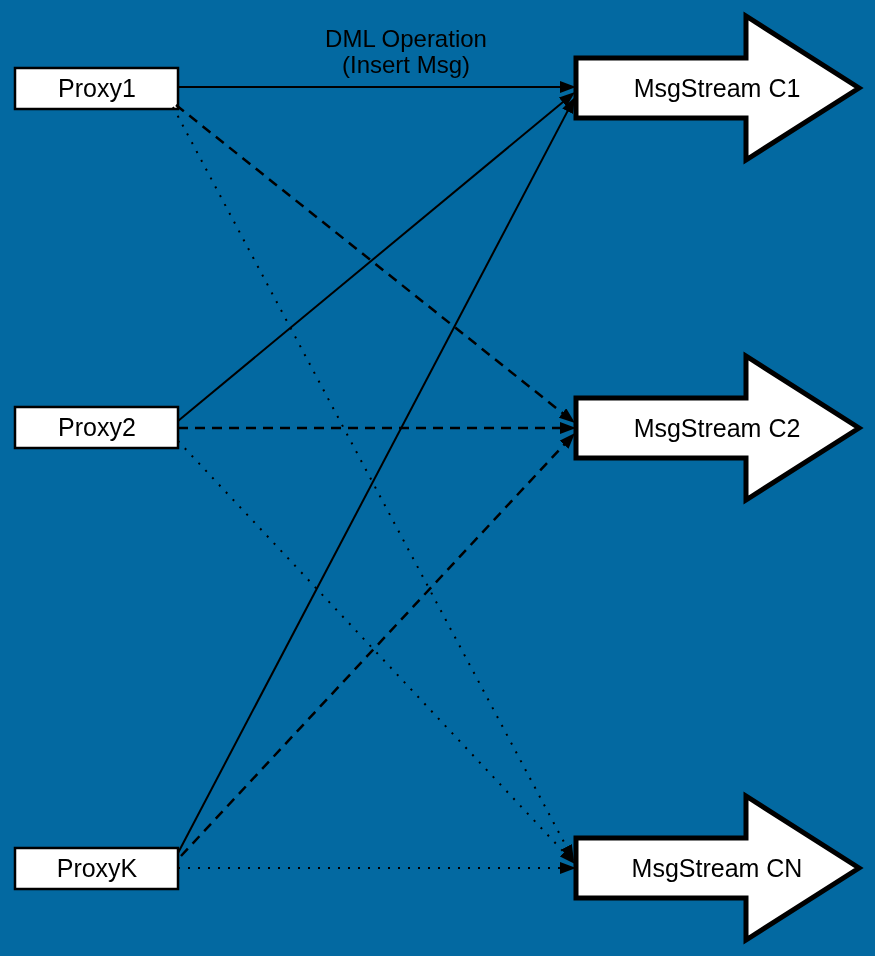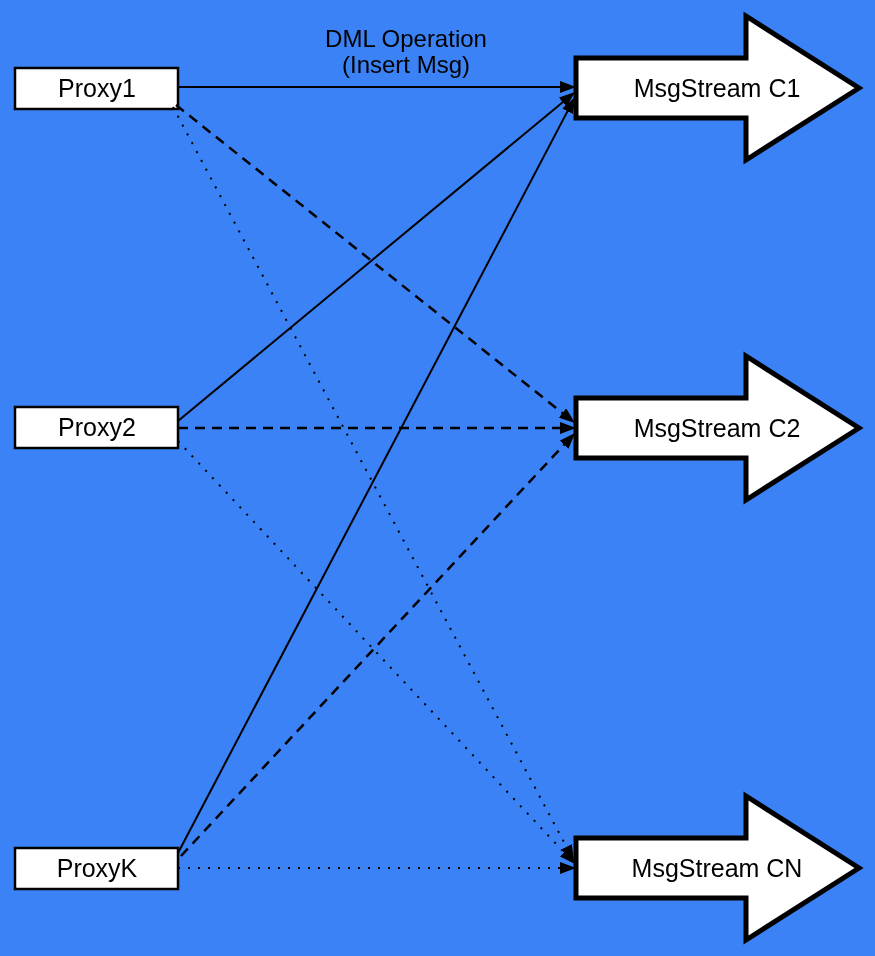--- a/index.html
+++ b/index.html
@@ -3,21 +3,21 @@
 <meta charset="utf-8">
 <style>
   html, body {
     margin: 0;
     padding: 0;
     background: #ffffff;
   }
   .canvas-wrap {
     width: 875px;
     height: 956px;
-    background: #3b82f6;
+    background: #0369a1;
     overflow: hidden;
   }
   svg {
     display: block;
     font-family: "Liberation Sans", sans-serif;
   }
   .node-box {
     fill: #ffffff;
     stroke: #000000;
     stroke-width: 2.5;

